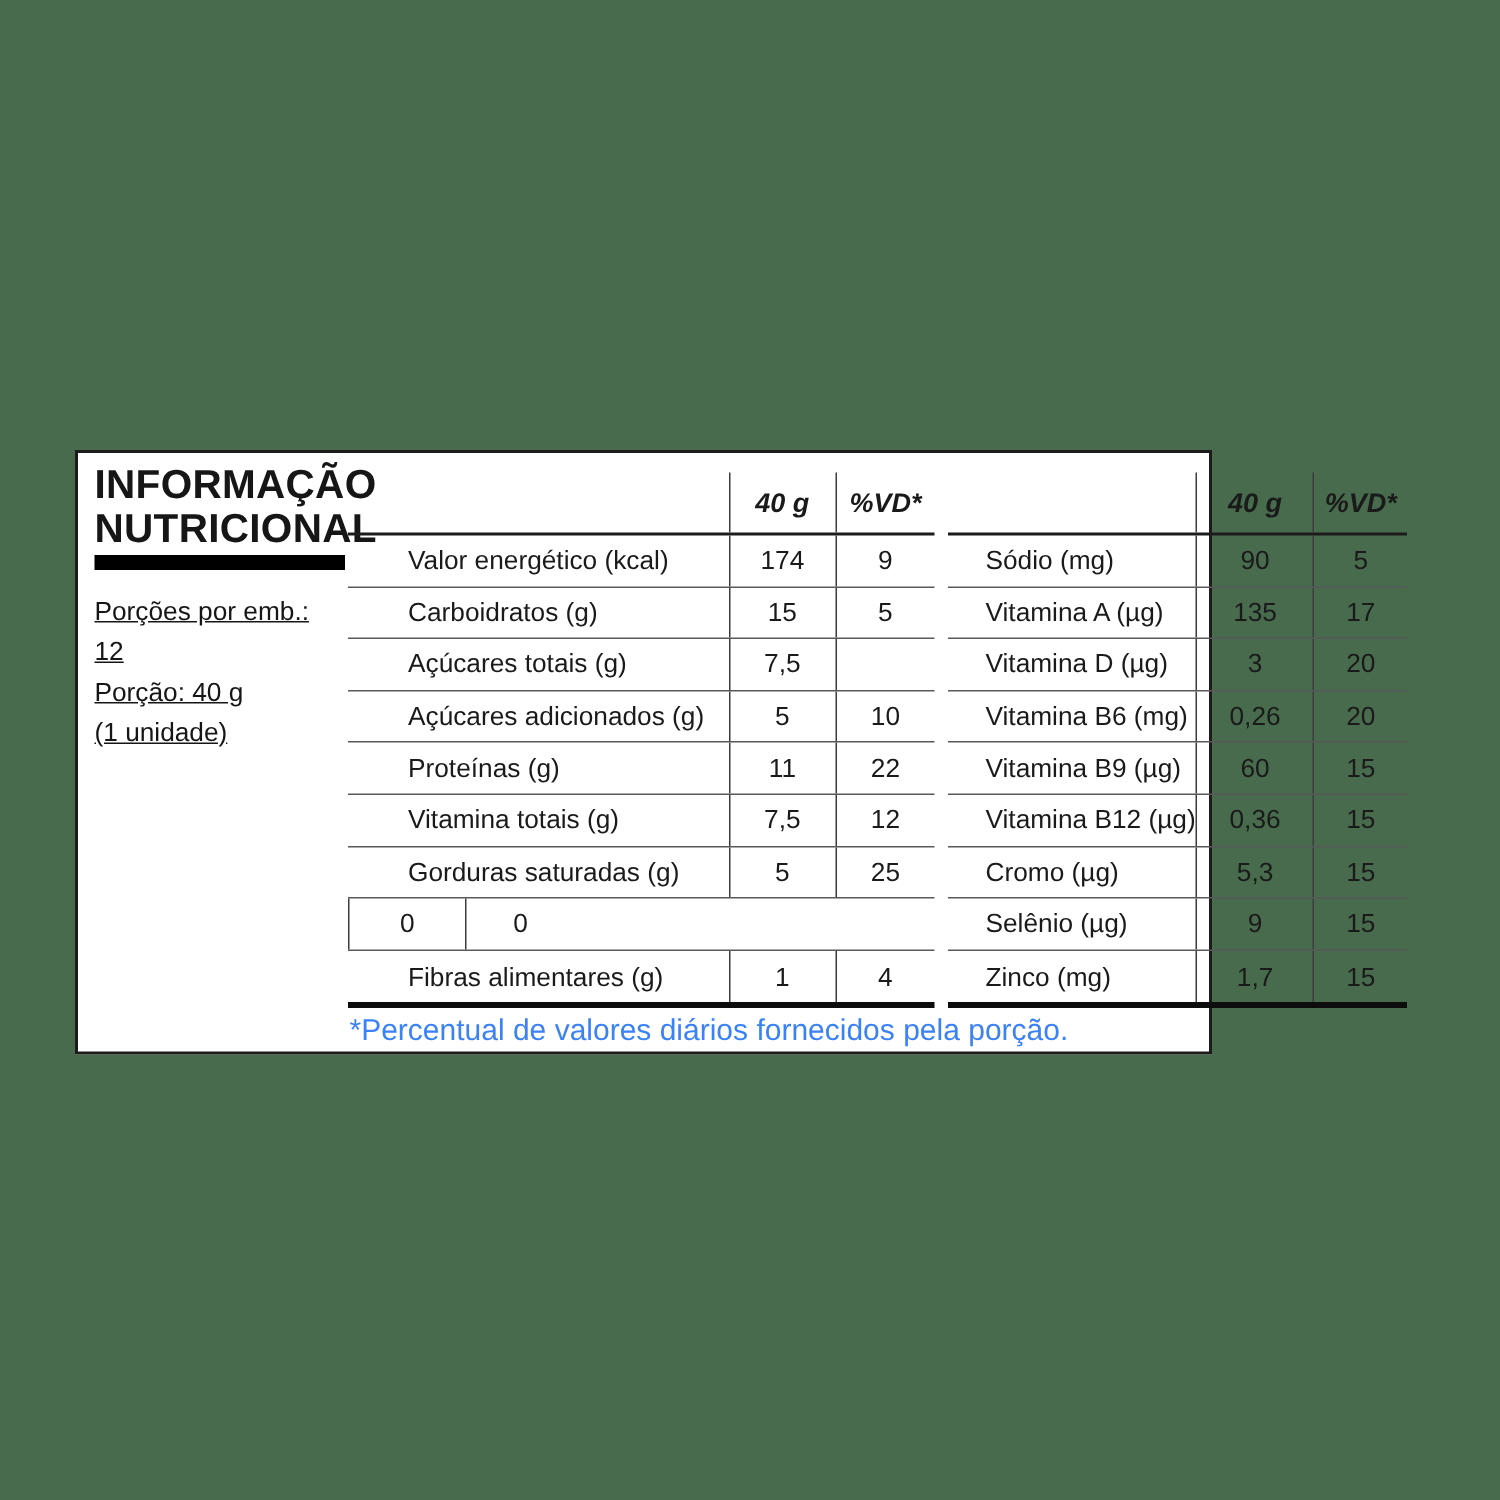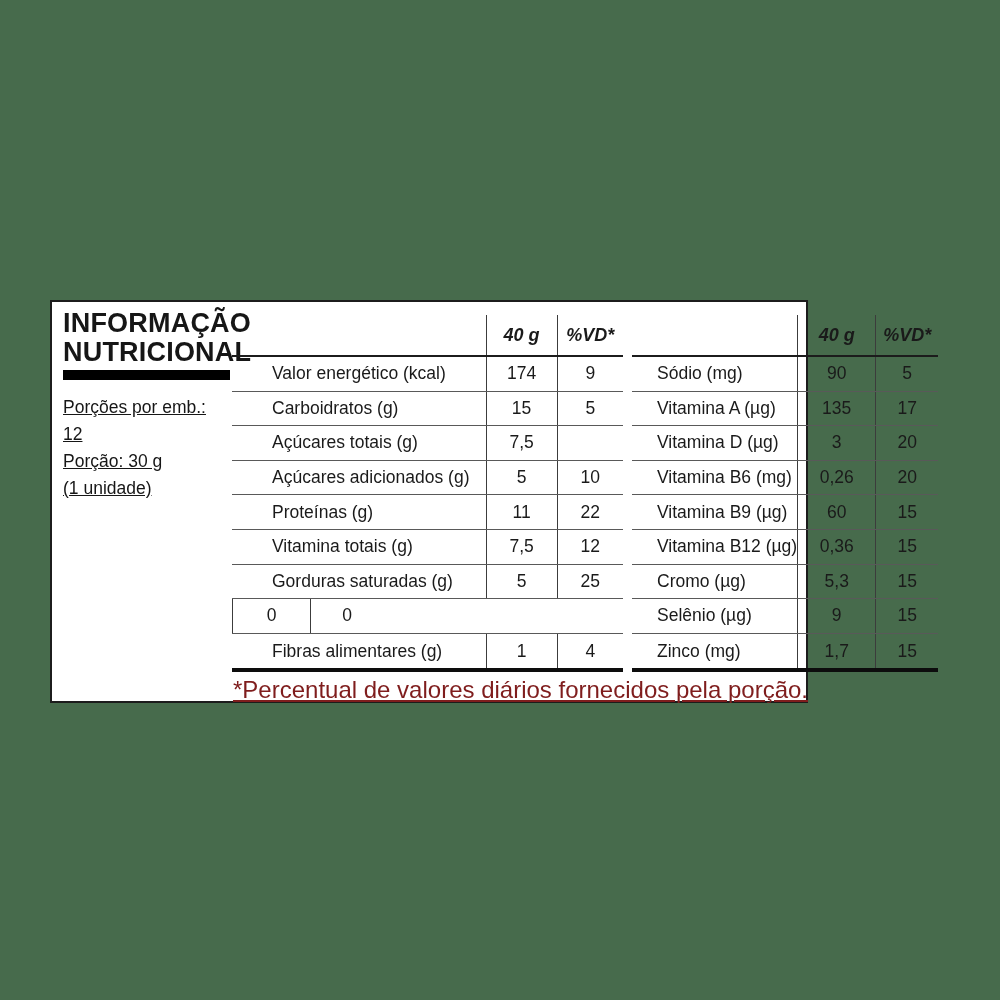--- a/index.html
+++ b/index.html
@@ -24,39 +24,39 @@
   .cell.val,.cell.vd{border-left:1.5px solid #3c3c3c;justify-content:center;text-align:center;}
   .ntable.left .name{width:240px;margin-left:35px;}
   .ntable.left .val{width:78px;}
   .ntable.left .vd{width:73px;}
   .ntable.right .name{width:155px;margin-left:20px;}
   .ntable.right .val{width:84px;}
   .ntable.right .vd{width:67px;}
   .hdr{font-weight:bold;font-size:18px;}
   .ind1{padding-left:16px;}
   .ind2{padding-left:31px;}
-  .footnote{position:absolute;left:181px;top:374px;font-size:24px;color:#7f1d1d;white-space:nowrap;text-decoration:underline;}
+  .footnote{position:absolute;left:181px;top:374px;font-size:20px;color:#3b82f6;white-space:nowrap;}
 </style>
 </head>
 <body>
 
 <div class="stage">
   <div class="panel">
 
     <div class="title">
       <div>INFORMAÇÃO</div>
       <div>NUTRICIONAL</div>
     </div>
 
     <div class="black-bar"></div>
 
     <div class="serving">
       <div>Porções por emb.:</div>
       <div>12</div>
-      <div>Porção: 30 g</div>
+      <div>Porção: 40 g</div>
       <div>(1 unidade)</div>
     </div>
 
     <div class="ntable left">
       <div class="trow thead">
         <div class="cell name"></div>
         <div class="cell val hdr">40 g</div>
         <div class="cell vd hdr">%VD*</div>
       </div>
       <div class="trow">

